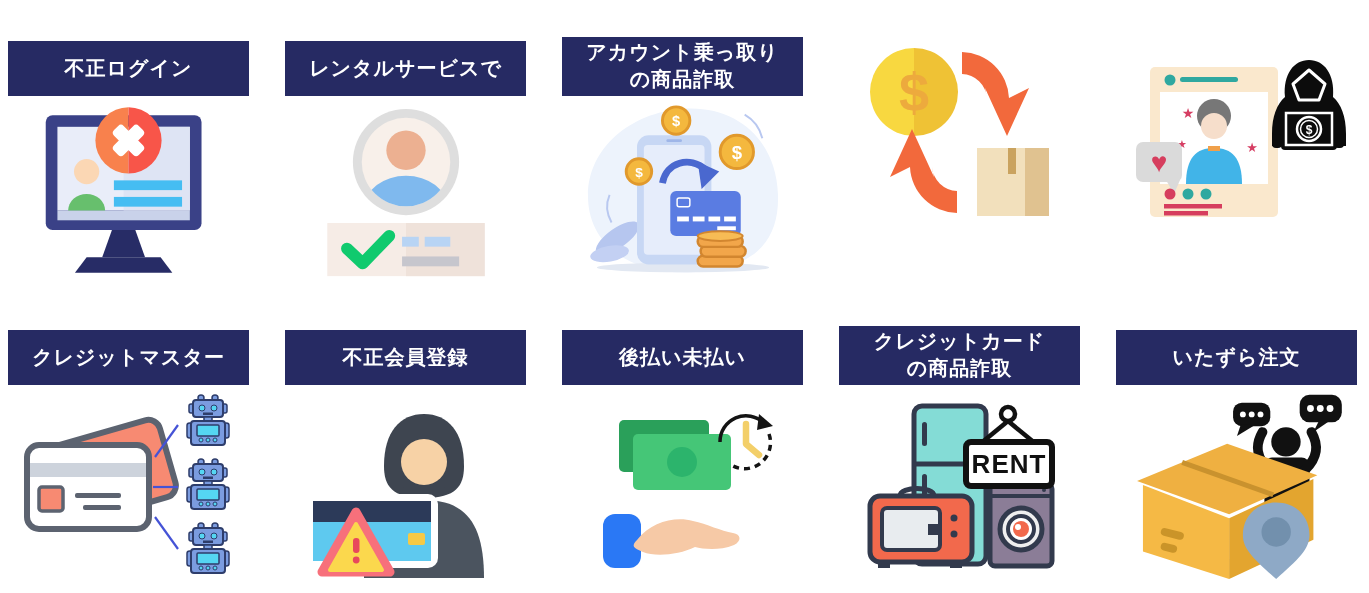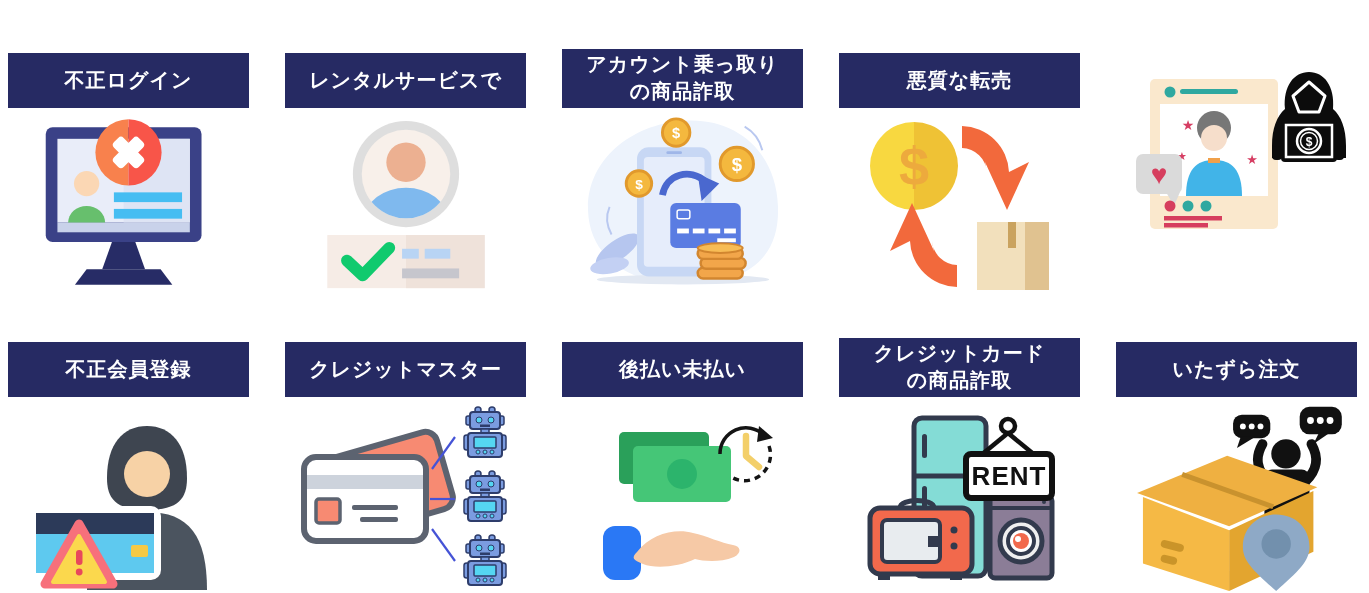--- a/index.html
+++ b/index.html
@@ -7,21 +7,20 @@
   body {
     width:1369px; height:593px; background:#ffffff;
     font-family:"Liberation Sans","DejaVu Sans",sans-serif;
     overflow:hidden;
   }
   .grid {
     display:grid;
     grid-template-columns:repeat(5,241px);
     column-gap:36px; row-gap:31px;
     padding:34px 0 0 8px;
-    margin-top:12px;
   }
   .banner-area { height:62px; display:flex; align-items:flex-end; }
   .banner {
     width:100%; min-height:55px;
     background:var(--banner,#262a63);
     color:#fff; font-weight:bold; font-size:20px;
     line-height:1.38; letter-spacing:1px; text-align:center;
     display:flex; flex-direction:column; justify-content:center; align-items:center;
     padding:2px 4px;
   }
@@ -133,26 +132,20 @@
         </g>
         <rect x="120" y="158" width="46" height="11" rx="5.5" fill="#f2a64a" stroke="#d2862f" stroke-width="2.5"></rect>
         <rect x="123" y="148" width="46" height="11" rx="5.5" fill="#f2a64a" stroke="#d2862f" stroke-width="2.5"></rect>
         <rect x="120" y="138" width="46" height="11" rx="5.5" fill="#f2a64a" stroke="#d2862f" stroke-width="2.5"></rect>
         <ellipse cx="143" cy="138" rx="23" ry="5" fill="#f7bc55" stroke="#d2862f" stroke-width="2"></ellipse>
       </svg>
     </div>
   </div>
 
   <div class="cell">
-    <div class="banner-area">
-        <div class="banner">
-      <span>悪質な転売</span>
-          <span></span>
-    </div>
-      </div>
     <div class="icon-area">
       <svg width="195" height="185" viewBox="0 0 195 185">
         <path d="M52,8 a44,44 0 0 0 0,88 z" fill="#f8d840"></path>
         <path d="M52,8 a44,44 0 0 1 0,88 z" fill="#efc235"></path>
         <text x="52" y="71" font-size="54" font-weight="bold" fill="#edaa3d" text-anchor="middle">$</text>
         <path id="flowArrow" d="M100,12 A48,48 0 0 1 147,58 L167,48 L145,96 L123,48 L125,58 A26,26 0 0 0 100,34 Z" fill="#f2693c"></path>
         <use href="#flowArrow" transform="rotate(180 97.5 92.5)"></use>
         <rect x="115" y="108" width="72" height="68" fill="#f2e0bc"></rect>
         <rect x="163" y="108" width="24" height="68" fill="#e0c290"></rect>
         <rect x="146" y="108" width="8" height="26" fill="#caa35f"></rect>
@@ -191,45 +184,20 @@
         <circle cx="187" cy="87" r="12" fill="none" stroke="#ffffff" stroke-width="2.5"></circle>
         <circle cx="187" cy="87" r="8.5" fill="none" stroke="#ffffff" stroke-width="1.5"></circle>
         <text x="187" y="92" font-size="12" font-weight="bold" fill="#ffffff" text-anchor="middle">$</text>
       </svg>
     </div>
   </div>
 
   <div class="cell">
     <div class="banner-area">
         <div class="banner">
-      <span>不正会員登録</span>
-          <span></span>
-    </div>
-      </div>
-    <div class="icon-area">
-      <svg width="200" height="190" viewBox="0 0 200 190">
-        <path d="M58,190 C58,136 76,112 118,112 C160,112 178,136 178,190 Z" fill="#4b545f"></path>
-        <path d="M78,78 C78,44 94,26 118,26 C142,26 158,44 158,78 C158,98 150,110 118,110 C86,110 78,98 78,78 Z" fill="#3e4550"></path>
-        <circle cx="118" cy="74" r="23" fill="#f7d2a6"></circle>
-        <polygon points="97,99 139,99 118,122" fill="#3e4550"></polygon>
-        <rect x="0" y="106" width="132" height="74" rx="10" fill="#ffffff"></rect>
-        <rect x="7" y="113" width="118" height="21" fill="#2c3a59"></rect>
-        <rect x="7" y="134" width="118" height="39" fill="#5ec9ef"></rect>
-        <rect x="102" y="145" width="17" height="12" rx="2" fill="#f6c945"></rect>
-        <polygon points="50,124 84,184 16,184" fill="#f7707b" stroke="#f7707b" stroke-width="9" stroke-linejoin="round"></polygon>
-        <polygon points="50,136 76,182 24,182" fill="#fbd84d" stroke="#fbd84d" stroke-width="4" stroke-linejoin="round"></polygon>
-        <rect x="47" y="150" width="6.5" height="15" rx="3" fill="#e8485c"></rect>
-        <circle cx="50.2" cy="172" r="3.4" fill="#e8485c"></circle>
-      </svg>
-    </div>
-  </div>
-
-  <div class="cell">
-    <div class="banner-area">
-        <div class="banner">
       <span>クレジットマスター</span>
           <span></span>
     </div>
       </div>
     <div class="icon-area">
       <svg width="227" height="192" viewBox="0 0 227 192">
         <defs>
           <g id="robotDef">
             <circle cx="-7" cy="-25" r="3" fill="#7b9ce0" stroke="#2e3d6b" stroke-width="1.5"></circle>
             <circle cx="7" cy="-25" r="3" fill="#7b9ce0" stroke="#2e3d6b" stroke-width="1.5"></circle>
@@ -256,20 +224,45 @@
         <rect x="15" y="76" width="116" height="14" fill="#cdd3dc"></rect>
         <rect x="24" y="100" width="24" height="24" rx="3" fill="#f78a72" stroke="#5c6370" stroke-width="3.5"></rect>
         <rect x="60" y="106" width="46" height="5" rx="2" fill="#5c6370"></rect>
         <rect x="68" y="118" width="38" height="5" rx="2" fill="#5c6370"></rect>
         <line x1="140" y1="70" x2="163" y2="38" stroke="#4553d6" stroke-width="2.2"></line>
         <line x1="138" y1="100" x2="163" y2="100" stroke="#4553d6" stroke-width="2.2"></line>
         <line x1="140" y1="130" x2="163" y2="162" stroke="#4553d6" stroke-width="2.2"></line>
         <use href="#robotDef" x="193" y="36"></use>
         <use href="#robotDef" x="193" y="100"></use>
         <use href="#robotDef" x="193" y="164"></use>
+      </svg>
+    </div>
+  </div>
+
+  <div class="cell">
+    <div class="banner-area">
+        <div class="banner">
+      <span>不正会員登録</span>
+          <span></span>
+    </div>
+      </div>
+    <div class="icon-area">
+      <svg width="200" height="190" viewBox="0 0 200 190">
+        <path d="M58,190 C58,136 76,112 118,112 C160,112 178,136 178,190 Z" fill="#4b545f"></path>
+        <path d="M78,78 C78,44 94,26 118,26 C142,26 158,44 158,78 C158,98 150,110 118,110 C86,110 78,98 78,78 Z" fill="#3e4550"></path>
+        <circle cx="118" cy="74" r="23" fill="#f7d2a6"></circle>
+        <polygon points="97,99 139,99 118,122" fill="#3e4550"></polygon>
+        <rect x="0" y="106" width="132" height="74" rx="10" fill="#ffffff"></rect>
+        <rect x="7" y="113" width="118" height="21" fill="#2c3a59"></rect>
+        <rect x="7" y="134" width="118" height="39" fill="#5ec9ef"></rect>
+        <rect x="102" y="145" width="17" height="12" rx="2" fill="#f6c945"></rect>
+        <polygon points="50,124 84,184 16,184" fill="#f7707b" stroke="#f7707b" stroke-width="9" stroke-linejoin="round"></polygon>
+        <polygon points="50,136 76,182 24,182" fill="#fbd84d" stroke="#fbd84d" stroke-width="4" stroke-linejoin="round"></polygon>
+        <rect x="47" y="150" width="6.5" height="15" rx="3" fill="#e8485c"></rect>
+        <circle cx="50.2" cy="172" r="3.4" fill="#e8485c"></circle>
       </svg>
     </div>
   </div>
 
   <div class="cell">
     <div class="banner-area">
         <div class="banner">
       <span>後払い未払い</span>
           <span></span>
     </div>

